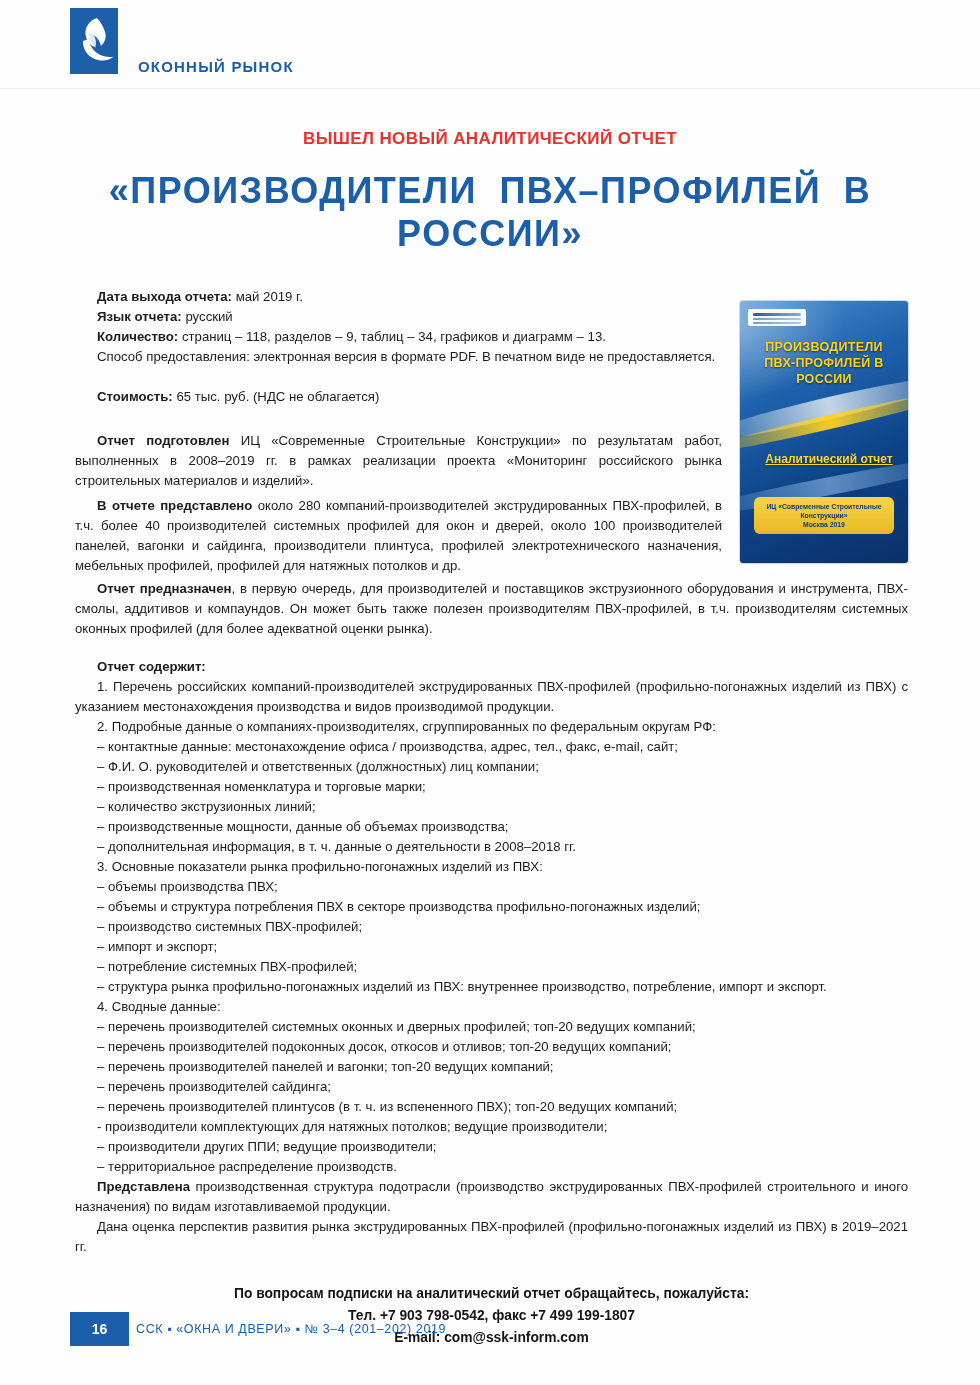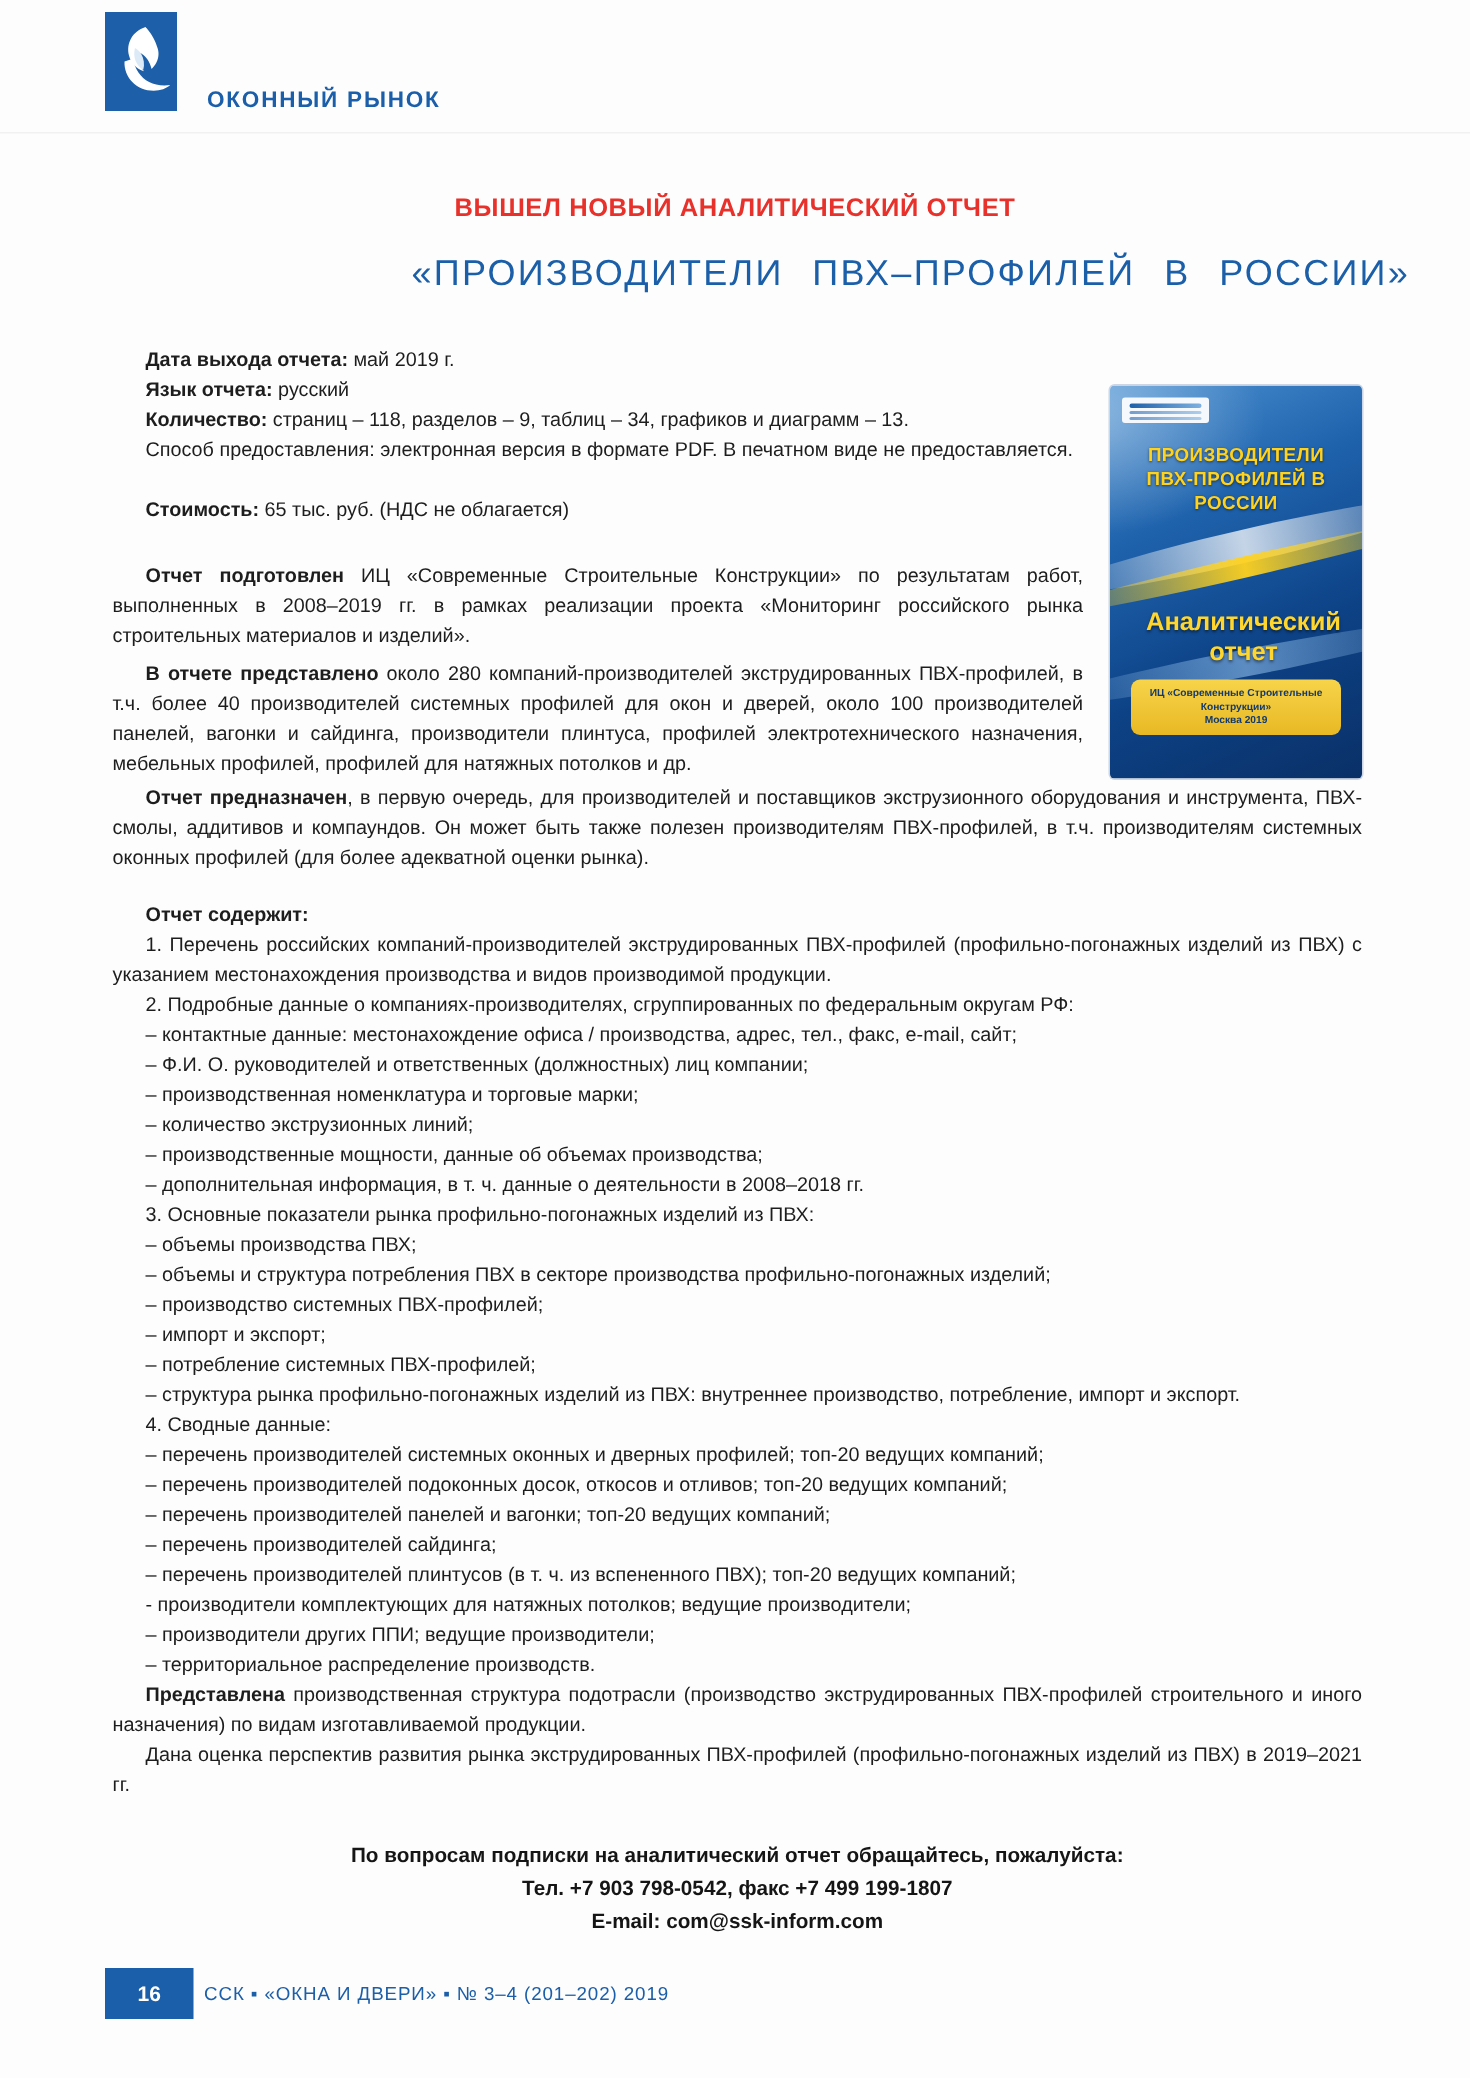--- a/index.html
+++ b/index.html
@@ -23,37 +23,37 @@
   .brand {
     position: absolute; left: 138px; bottom: 13px;
     font-size: 15px; font-weight: bold; color: #1b5ea9; letter-spacing: 1.2px;
   }
   
   .announcement {
     margin-top: 40px; text-align: center;
     color: #e8312a; font-weight: bold; font-size: 17px; letter-spacing: 0.4px;
   }
   .report-title {
-    margin: 20px 40px 0 40px; text-align: right;
-    color: #1c5fa9; font-weight: normal; font-size: 24px;
+    margin: 20px 40px 0 40px; text-align: center;
+    color: #1c5fa9; font-weight: bold; font-size: 36px;
     letter-spacing: 1.5px; word-spacing: 11px; line-height: 1.2;
   }
   
   .body-area {
     margin: 32px 72px 0 75px;
     font-size: 13.2px; line-height: 20px; color: #1d1d1e;
   }
   .para { margin: 0; text-align: justify; text-indent: 22px; }
   .para b { font-weight: bold; }
   .gap-price { margin-top: 20px; }
   .gap-p1 { margin-top: 24px; }
   .gap-p2 { margin-top: 5px; }
   .gap-p3 { margin-top: 3px; }
   .contents-heading { margin-top: 18px; font-weight: bold; }
-  .two-col { display: flex; gap: 18px; align-items: flex-end; }
+  .two-col { display: flex; gap: 18px; align-items: center; }
   .col-text { flex: 1 1 auto; min-width: 0; }
   
   .cover {
     flex: 0 0 168px; height: 262px; position: relative; overflow: hidden;
     border-radius: 3px; box-shadow: 0 0 0 1px #ccd6e4;
     background:
       radial-gradient(130% 55% at -10% 8%, rgba(255,255,255,0.38), rgba(255,255,255,0) 55%),
       linear-gradient(155deg, #4d92d2 0%, #1f63ad 32%, #0d4286 65%, #0a3067 100%);
   }
   .cover-chip {
@@ -72,22 +72,23 @@
     background: linear-gradient(90deg, rgba(255,210,30,0), rgba(255,210,30,0.95), rgba(255,210,30,0)); }
   .sw-light-2 { left: -55px; top: 176px; width: 290px; height: 18px; transform: rotate(-11deg);
     background: linear-gradient(90deg, rgba(150,205,255,0), rgba(170,215,255,0.5), rgba(150,205,255,0)); }
   .cover-title {
     position: absolute; top: 38px; left: 0; right: 0; padding: 0 10px;
     text-align: center; color: #ffd21e; font-weight: bold; font-size: 12.5px;
     line-height: 1.3; text-shadow: 0 1px 2px rgba(0,0,0,0.55); letter-spacing: 0.3px;
   }
   .cover-subtitle {
     position: absolute; top: 148px; left: 10px; right: 0;
-    text-align: center; color: #ffd62e; font-weight: bold; font-size: 17px;
+    text-align: center; color: #ffd62e; font-weight: bold; font-size: 12px;
     text-shadow: 0 1px 2px rgba(0,0,0,0.5);
+    text-decoration: underline;
   }
   .cover-pub {
     position: absolute; left: 14px; right: 14px; top: 196px;
     background: linear-gradient(180deg, #f7d44a, #e8b824);
     border-radius: 6px; padding: 5px 6px; text-align: center;
     color: #123a6e; font-weight: bold; font-size: 6.8px; line-height: 1.35;
   }
   
   .contact {
     margin-top: 26px; text-align: center;

